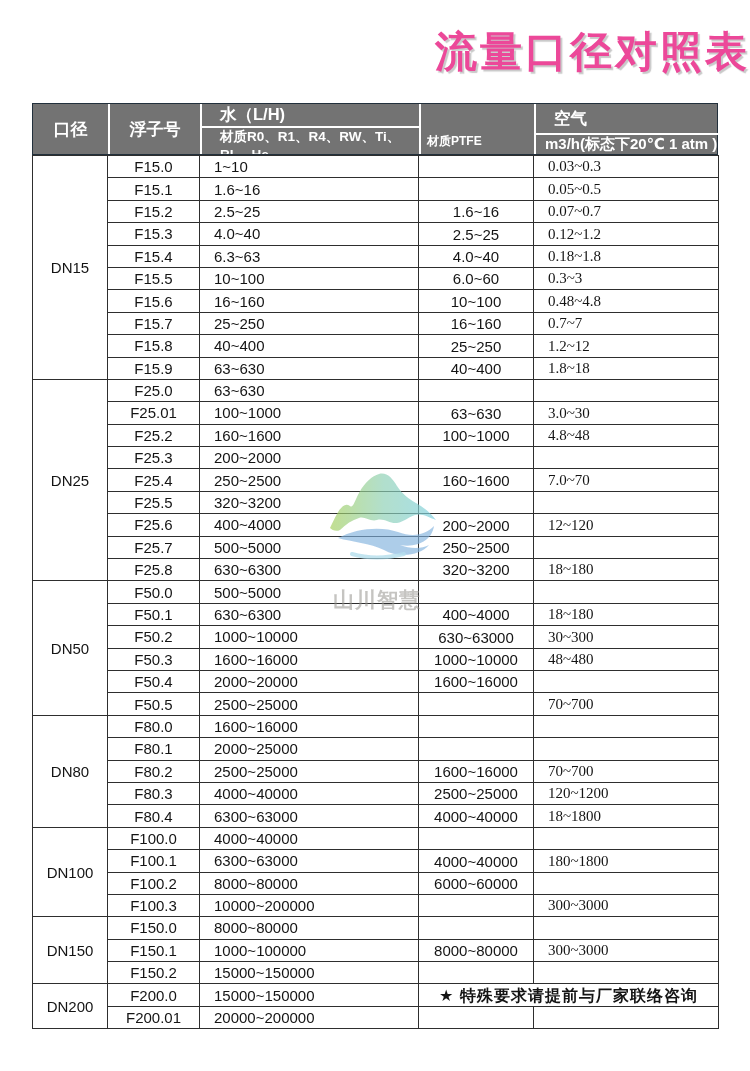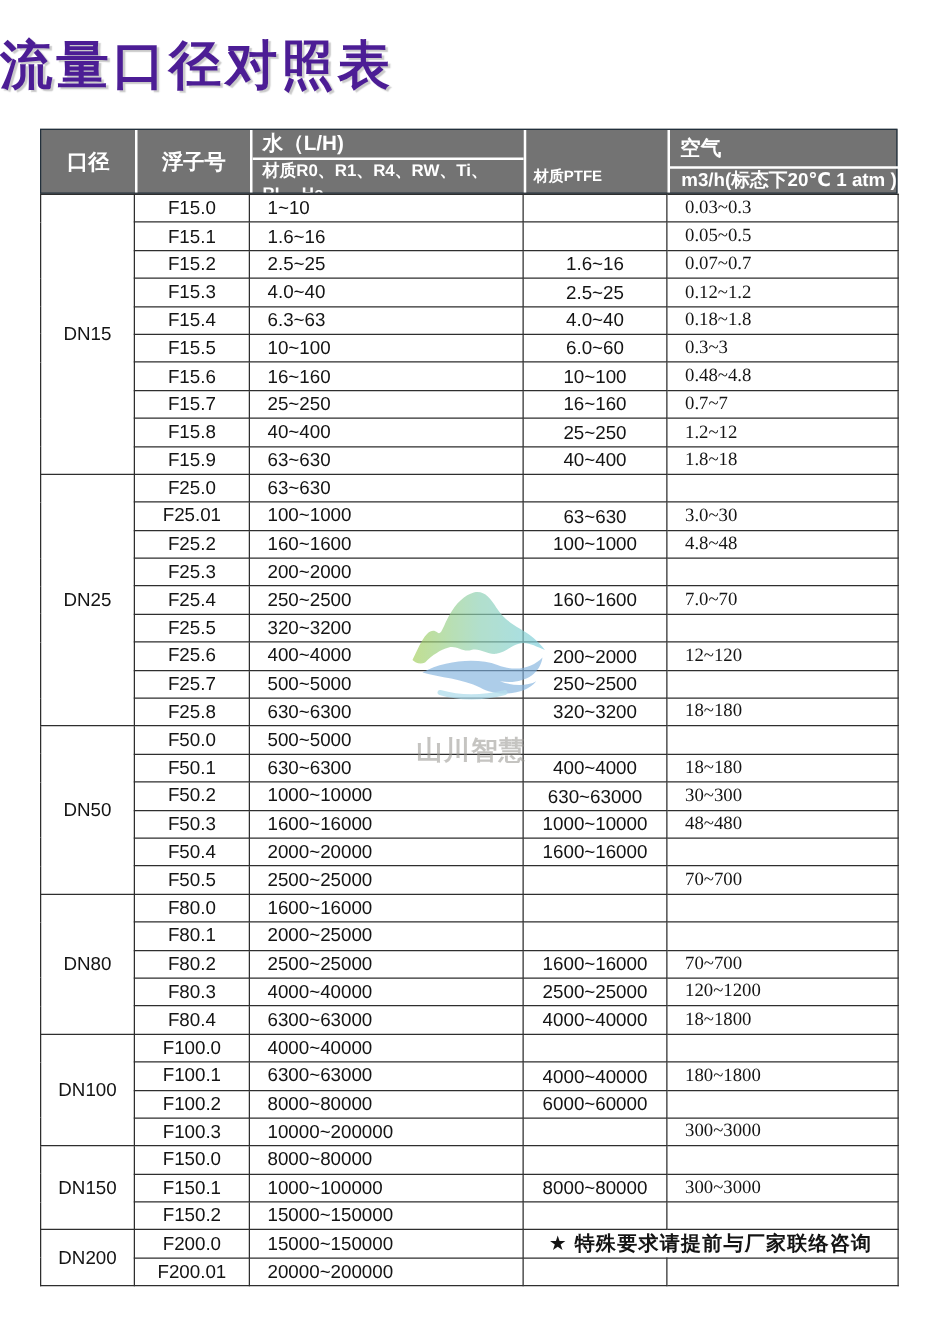--- a/index.html
+++ b/index.html
@@ -1,31 +1,31 @@
 <!DOCTYPE html>
 <html><head>
 <meta charset="utf-8">
 <style>
   * { margin:0; padding:0; box-sizing:border-box; }
   html, body { background:#ffffff; font-family:"Liberation Sans","DejaVu Sans",sans-serif; }
   .stage { position:relative; width:750px; height:1071px; background:#fff; overflow:hidden; }
 
-  .title { position:absolute; top:24px; left:0; width:100%; text-align:left;
-           font-size:42px; font-weight:700; color:#4c1d95; letter-spacing:3px;
+  .title { position:absolute; top:24px; left:0; width:100%; text-align:right;
+           font-size:42px; font-weight:700; color:#ec4899; letter-spacing:3px;
            text-shadow:2px 2px 1px #c9c9c9; }
 
   
   .thead { position:absolute; left:32px; top:103px; width:686px; height:52px;
            display:grid; grid-template-columns:75px 92px 219px 115px 185px;
            background:#737373; color:#fff; border:1px solid #22303c; }
   .hcell { border-left:2px solid #ffffff; display:flex; align-items:center; justify-content:center;
            font-weight:700; font-size:17px; overflow:hidden; }
   .hcell.first { border-left:none; }
   .hsplit { flex-direction:column; align-items:stretch; justify-content:stretch; }
-  .hsub { display:flex; align-items:center; padding-left:8px; }
+  .hsub { display:flex; align-items:center; padding-left:18px; }
   .hsub.top { height:39px; border-bottom:2px solid #ffffff; font-size:16.5px; }
   .hsub.bottom { flex:1; }
   .hsub.small { font-size:13.5px; letter-spacing:0; }
   .hcell.ptfe-h { align-items:flex-end; justify-content:flex-start; padding:0 0 4px 6px; font-size:12px; }
 
   
   .btable { position:absolute; left:32px; top:155px; width:686px;
             border-collapse:collapse; table-layout:fixed; }
   .btable td { border:1px solid #2e2e2e; height:22.4px; font-size:15px; color:#141414;
                white-space:nowrap; overflow:hidden; line-height:17px; }

